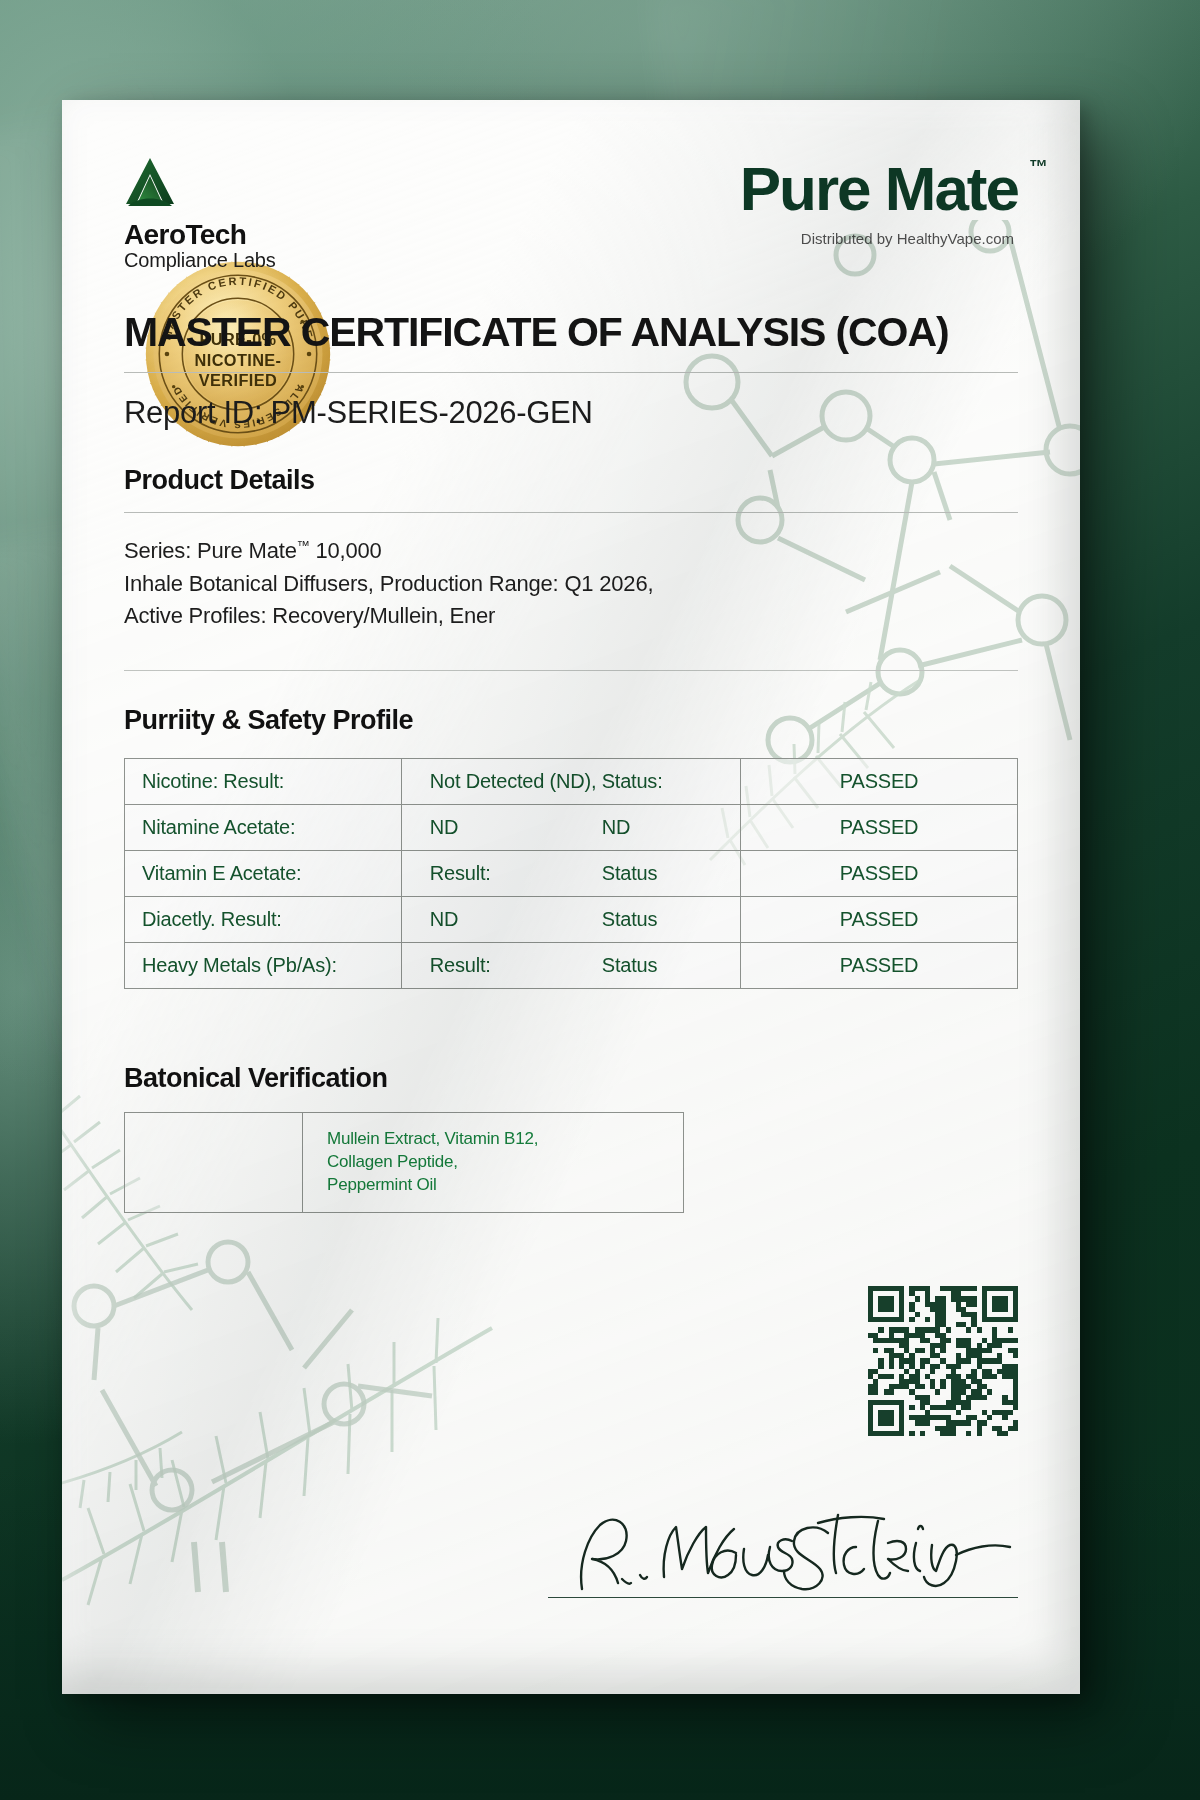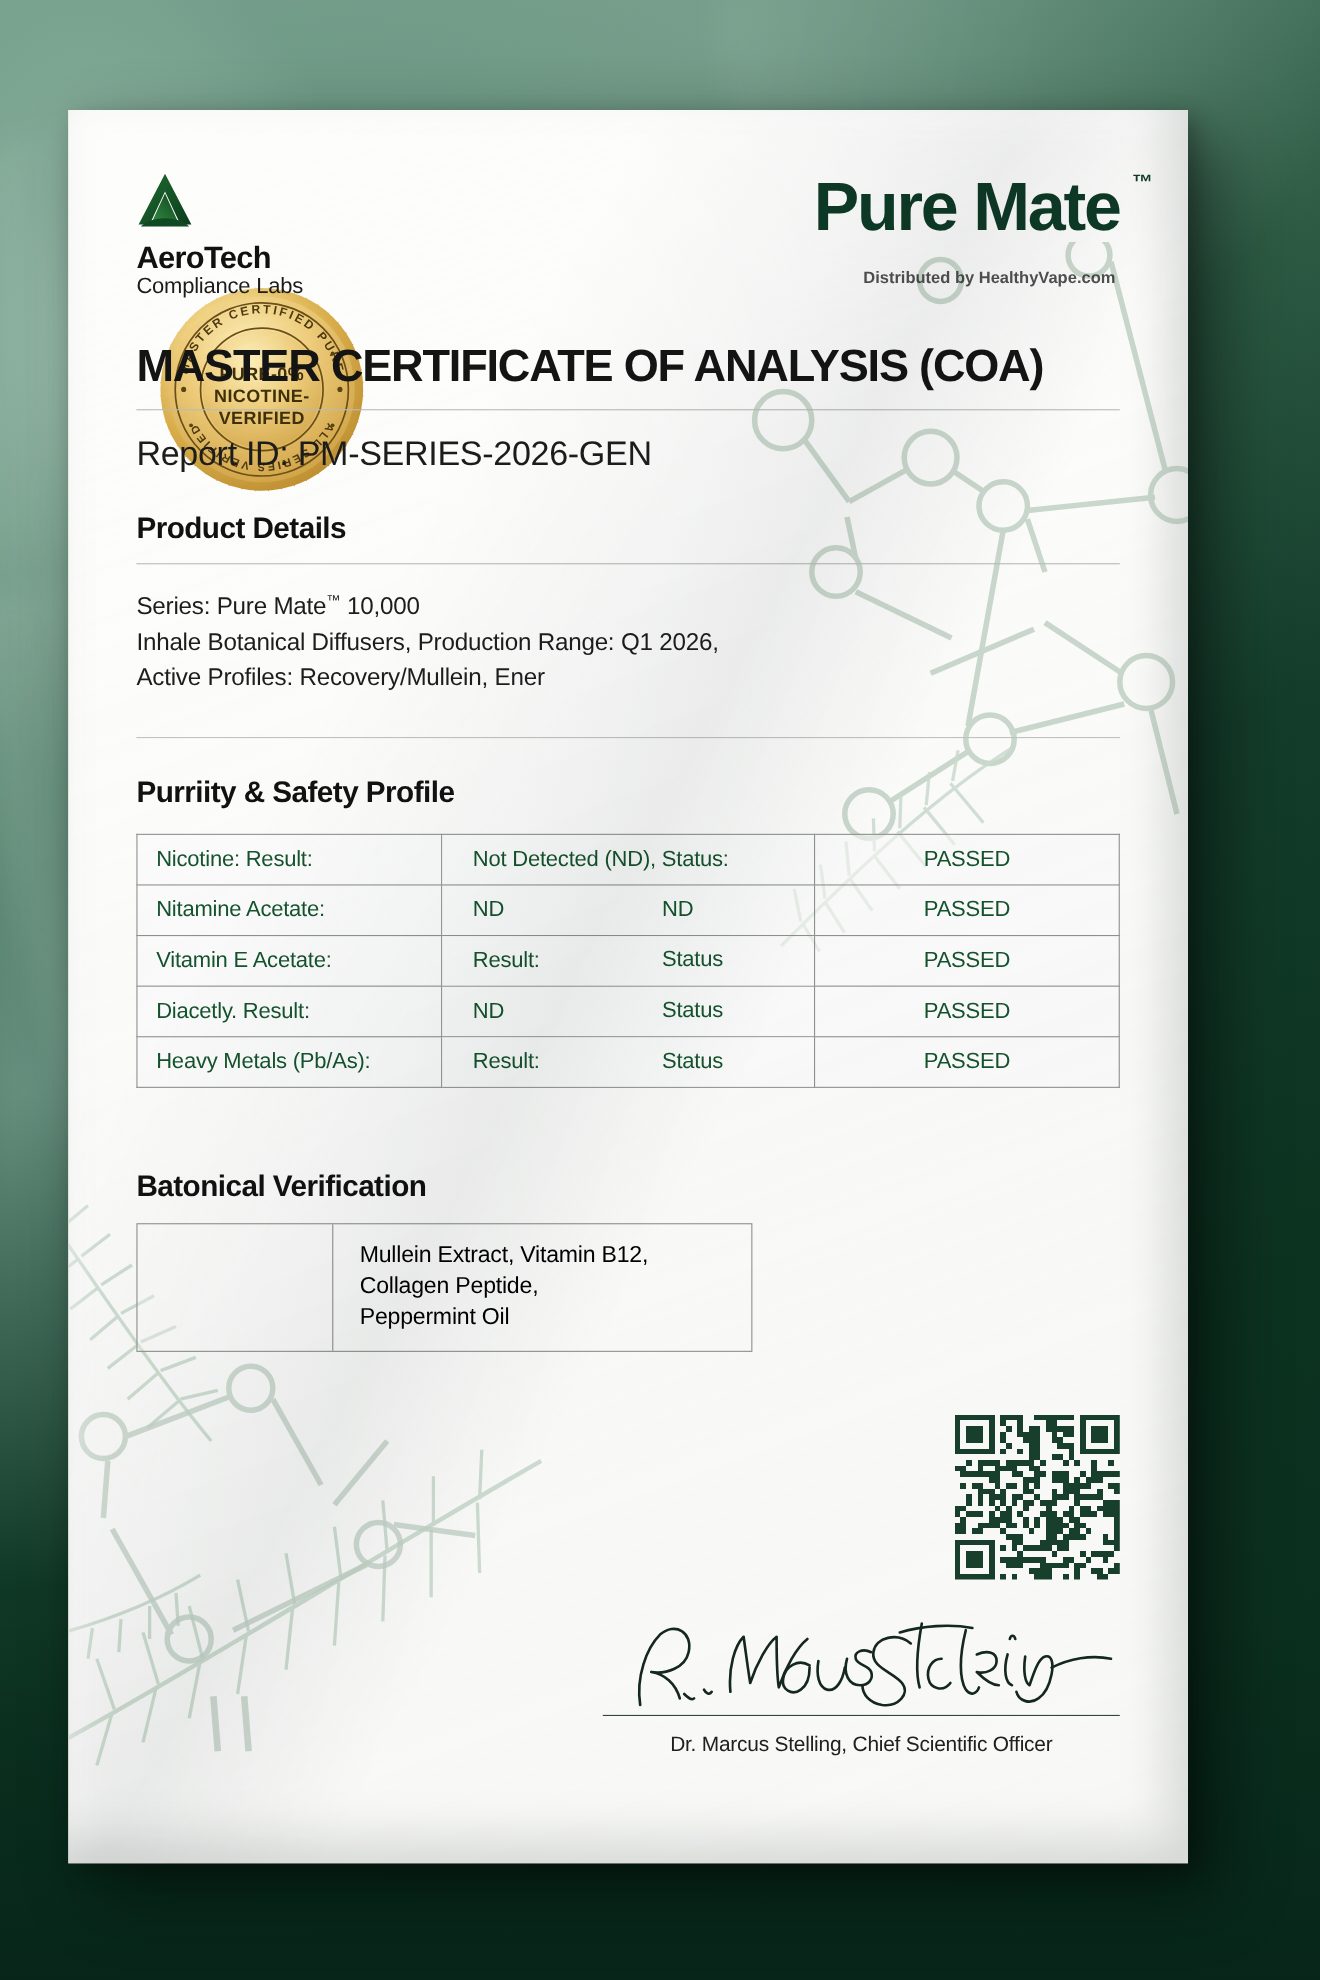--- a/index.html
+++ b/index.html
@@ -98,22 +98,22 @@
   .puremate {
     font-size: 62px; font-weight: 700; letter-spacing: -2px;
     color: #0d3a26; line-height: 1;
     text-shadow: 1px 1px 0 rgba(255,255,255,.55);
   }
   .tm-mark {
     position: absolute; top: -2px; right: -30px;
     font-size: 19px; font-weight: 600; color: #0d3a26;
   }
   .distributed {
-    margin-top: 24px; margin-right: 4px;
-    font-size: 15px; font-weight: 700; color: #2b2b2b;
+    margin-top: 10px; margin-right: 4px;
+    font-size: 15px; font-weight: 400; color: #2b2b2b;
     opacity: .82;
   }
 
   
   .seal-wrap { position: absolute; left: 80px; top: 158px; width: 192px; height: 192px; z-index: 5; }
 
   
   .doc-title {
     margin-top: 38px;
     font-size: 41px; font-weight: 700; letter-spacing: -1.1px;
@@ -159,21 +159,21 @@
   .botanical-box {
     margin-top: 18px;
     width: 560px;
     display: flex;
     border: 1px solid #8f938f;
     background: rgba(252,252,251,0.35);
   }
   .botanical-box .bb-left { width: 178px; border-right: 1px solid #8f938f; }
   .botanical-box .bb-right {
     flex: 1; padding: 14px 16px 16px 24px;
-    font-size: 21px; line-height: 1.36; color: #000000; letter-spacing: -0.2px;
+    font-size: 17px; line-height: 1.36; color: #15803d; letter-spacing: -0.2px;
   }
 
   
   .qr-wrap { position: absolute; right: 62px; top: 1186px; width: 150px; height: 150px; z-index: 5; }
 
   
   .sig-block { position: absolute; right: 62px; bottom: 96px; width: 470px; z-index: 5; text-align: center; }
   .sig-img { width: 100%; height: 96px; margin-bottom: -6px; }
   .sig-line { height: 1.5px; background: #2d4a3c; }
   .sig-caption { margin-top: 16px; font-size: 19px; color: #202020; letter-spacing: -0.2px; }
@@ -327,21 +327,20 @@
           <path d="M308 44 c-8 0 -14 8 -12 18 c2 10 14 12 20 4"></path>
           <path d="M330 18 C324 42 324 62 330 72 c4 6 10 4 12 -2"></path>
           <path d="M340 40 c10 -4 18 -2 18 6 c0 8 -10 12 -18 10 c6 6 14 12 20 12"></path>
           <path d="M368 40 c-4 14 -2 26 4 28"></path>
           <path d="M370 26 c1 -4 4 -4 5 0"></path>
           <path d="M384 42 c-2 14 0 24 4 26 c4 -12 8 -24 14 -26 c6 -2 8 6 6 16 c-2 10 -6 18 -12 22 c-8 6 -18 2 -20 -6"></path>
           <path d="M408 52 C424 44 444 40 462 44"></path>
         </g>
       </svg>
       <div class="sig-line"></div>
-      <div class="sig-caption">Dr. Marcus Stelling, Chief Scientific Officer</div>
     </div>
 
     <div class="content">
 
       <div class="header">
         <div class="brand-left">
           <svg class="logo-mark" viewBox="0 0 52 52">
             <defs>
               <linearGradient id="lgA" x1="0" y1="0" x2="1" y2="1">
                 <stop offset="0%" stop-color="#1f6b31"></stop>

